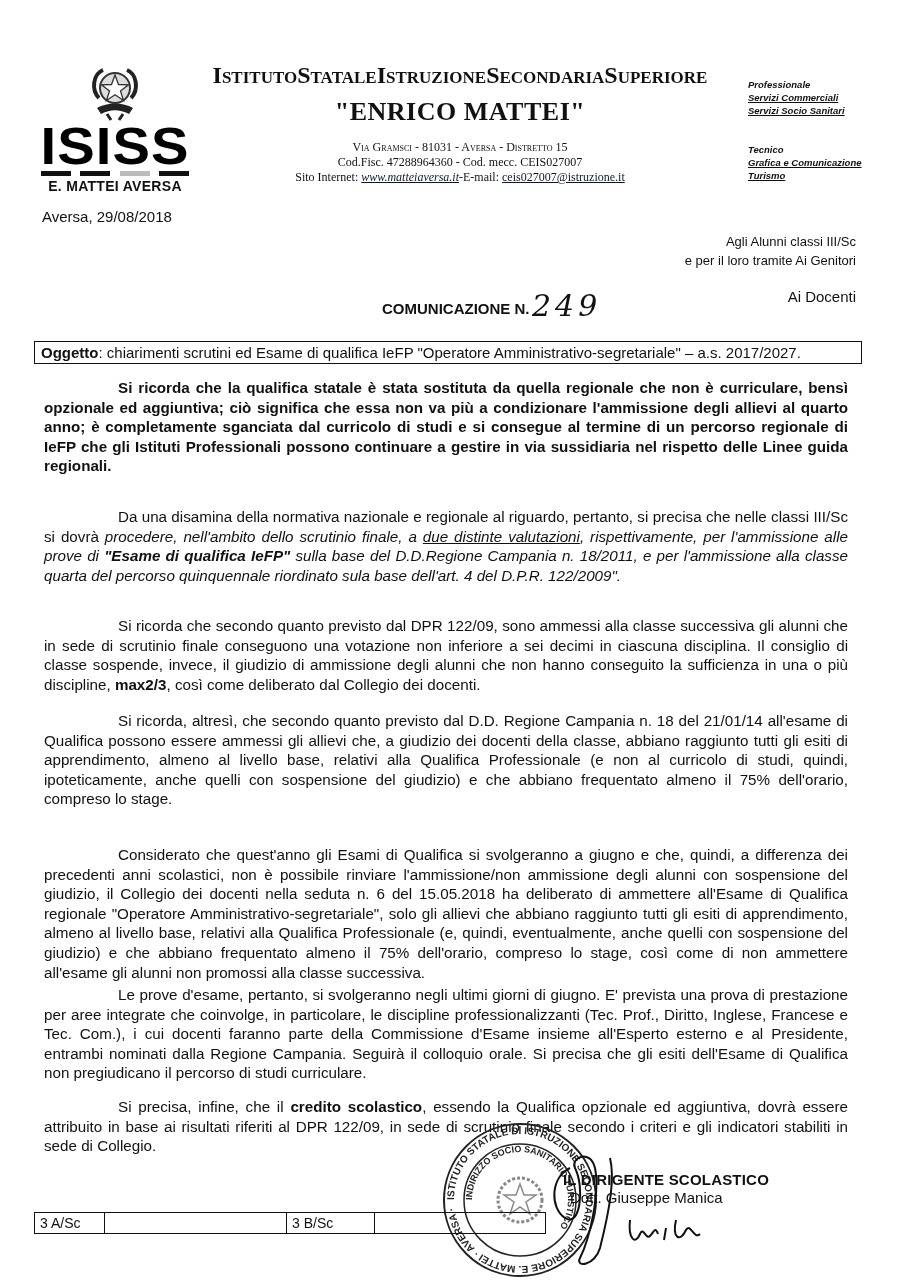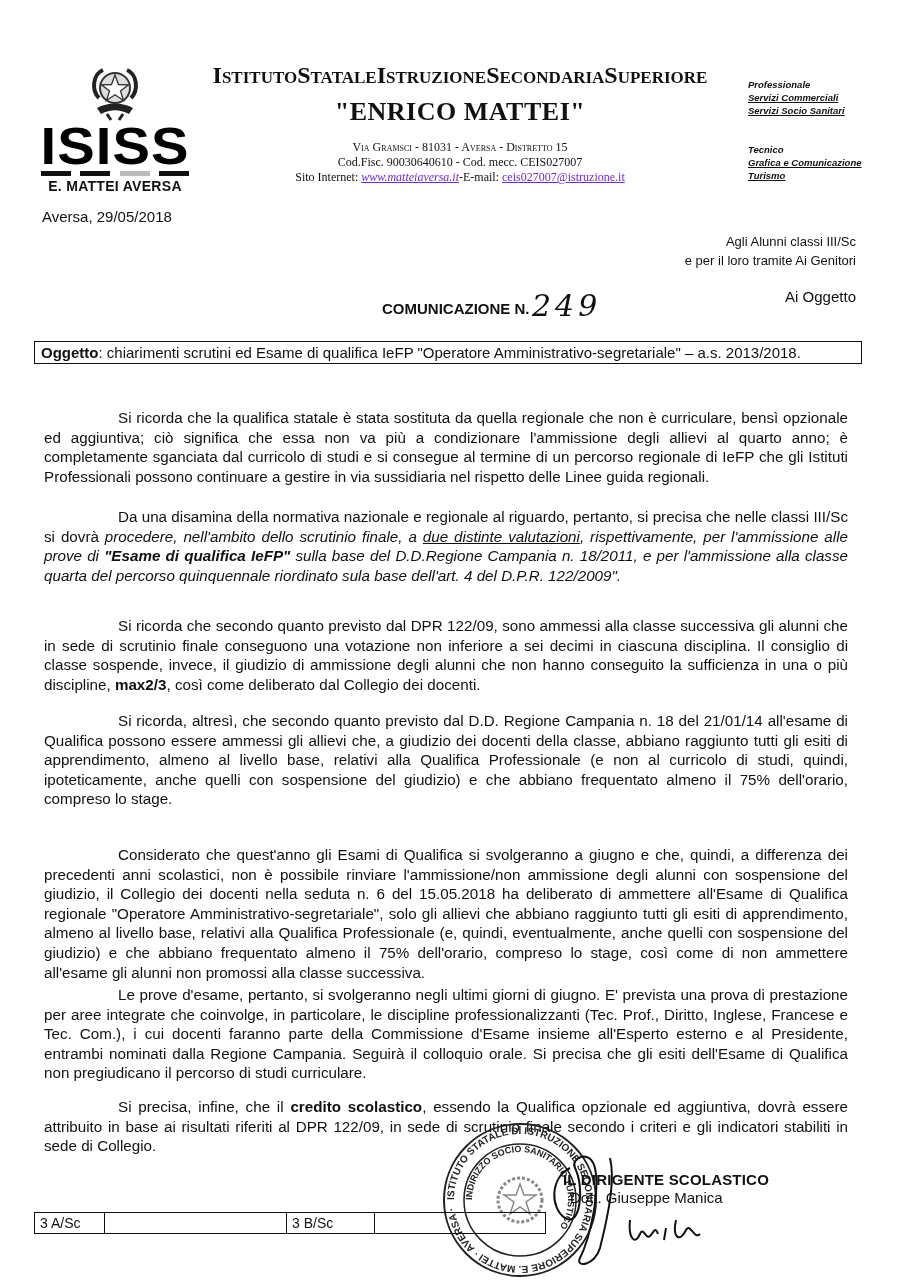--- a/index.html
+++ b/index.html
@@ -14,40 +14,40 @@
   .bars span { display: block; height: 5px; width: 30px; background: #111; }
   .bars span.light { background: #bbb; }
   .mattei { font-weight: 700; font-size: 14px; letter-spacing: 0.3px; }
 
   
   .hcenter { left: 200px; top: 62px; width: 520px; text-align: center; font-family: "Liberation Serif", serif; }
   .inst { font-size: 24px; font-weight: 700; font-variant: small-caps; letter-spacing: 0; white-space: nowrap; }
   .school { font-size: 26px; font-weight: 700; margin-top: 8px; letter-spacing: 0.5px; }
   .addr { font-size: 12px; line-height: 15px; margin-top: 13px; }
   .addr .sc { font-variant: small-caps; }
-  .addr a, .addr .u { color: #6d28d9; }
+  .addr a, .addr .u { color: #0f172a; }
   .addr i { font-style: italic; }
 
   
   .hright { left: 748px; top: 78px; font-family: "Liberation Sans", sans-serif; font-size: 9.5px; font-weight: 700; font-style: italic; line-height: 13px; }
   .hright .ul { text-decoration: underline; }
   .hright .gap { height: 26px; }
 
   .date { left: 42px; top: 208px; font-size: 15px; }
   .recipients { right: 54px; top: 232px; text-align: right; font-size: 13px; line-height: 19px; }
   .docenti { right: 54px; top: 288px; font-size: 15px; }
   .comm { left: 382px; top: 300px; font-size: 15px; font-weight: 700; }
   .comm-num { left: 532px; top: 288px; font-family: "DejaVu Serif", serif; font-style: italic; font-size: 30px; font-weight: 300; letter-spacing: 4px; }
 
   .oggetto { left: 34px; top: 341px; width: 814px; border: 1.5px solid #111; padding: 2px 6px 2px 6px; font-size: 15px; line-height: 17px; box-sizing: content-box; }
   .oggetto b { font-weight: 700; }
 
   .body-text { left: 44px; width: 804px; font-size: 15.2px; line-height: 19.6px; text-align: justify; }
   .body-text p { margin: 0; text-indent: 74px; }
-  .p1 { top: 408px; }
+  .p1 { top: 378px; font-weight: bold; }
   .p2 { top: 507px; }
   .p3 { top: 616px; }
   .p4 { top: 711px; }
   .p5 { top: 821px; margin-top: 24px; }
   .p6 { top: 985px; }
   .p7 { top: 1097px; }
   .it { font-style: italic; }
   .u { text-decoration: underline; }
 
   
@@ -84,49 +84,49 @@
       <span></span>
   </div>
   <div class="mattei">E. MATTEI AVERSA</div>
 </div>
 
 <div class="abs hcenter">
   <div class="inst">IstitutoStataleIstruzioneSecondariaSuperiore</div>
   <div class="school">"ENRICO MATTEI"</div>
   <div class="addr">
     <div class="sc">Via Gramsci - 81031 - Aversa - Distretto 15</div>
-    <div>Cod.Fisc. 90030640610 - Cod. mecc. CEIS027007</div>
+    <div>Cod.Fisc. 47288964360 - Cod. mecc. CEIS027007</div>
     <div>
       <span>Sito Internet: </span><i><span class="u">www.matteiaversa.it</span></i><span>-E-mail: </span><span class="u">ceis027007@istruzione.it</span>
     </div>
   </div>
 </div>
 
 <div class="abs hright">
   <div>Professionale</div>
   <div class="ul">Servizi Commerciali</div>
   <div class="ul">Servizi Socio Sanitari</div>
   <div class="gap"></div>
   <div>Tecnico</div>
   <div class="ul">Grafica e Comunicazione</div>
   <div class="ul">Turismo</div>
 </div>
 
-<div class="abs date">Aversa, 29/05/2018</div>
+<div class="abs date">Aversa, 29/08/2018</div>
 <div class="abs recipients">
   <div>Agli Alunni classi III/Sc</div>
   <div>e per il loro tramite Ai Genitori</div>
 </div>
-<div class="abs docenti">Ai Oggetto</div>
+<div class="abs docenti">Ai Docenti</div>
 
 <div class="abs comm">COMUNICAZIONE N.</div>
 <div class="abs comm-num">249</div>
 
 <div class="abs oggetto">
-  <b>Oggetto</b><span>: chiarimenti scrutini ed Esame di qualifica IeFP "Operatore Amministrativo-segretariale" – a.s. 2013/2018.</span>
+  <b>Oggetto</b><span>: chiarimenti scrutini ed Esame di qualifica IeFP "Operatore Amministrativo-segretariale" – a.s. 2017/2027.</span>
 </div>
 
 <div class="abs body-text p1">
   <p>Si ricorda che la qualifica statale è stata sostituta da quella regionale che non è curriculare, bensì opzionale ed aggiuntiva; ciò significa che essa non va più a condizionare l'ammissione degli allievi al quarto anno; è completamente sganciata dal curricolo di studi e si consegue al termine di un percorso regionale di IeFP che gli Istituti Professionali possono continuare a gestire in via sussidiaria nel rispetto delle Linee guida regionali.</p>
 </div>
 
 <div class="abs body-text p2">
   <p><span>Da una disamina della normativa nazionale e regionale al riguardo, pertanto, si precisa che nelle classi III/Sc si dovrà </span><span class="it">procedere, nell'ambito dello scrutinio finale, a </span><span class="it u">due distinte valutazioni</span><span class="it">, rispettivamente, per l'ammissione alle prove di </span><b class="it">"Esame di qualifica IeFP"</b><span class="it"> sulla base del D.D.Regione Campania n. 18/2011, e per l'ammissione alla classe quarta del percorso quinquennale riordinato sula base dell'art. 4 del D.P.R. 122/2009".</span></p>
 </div>
 

